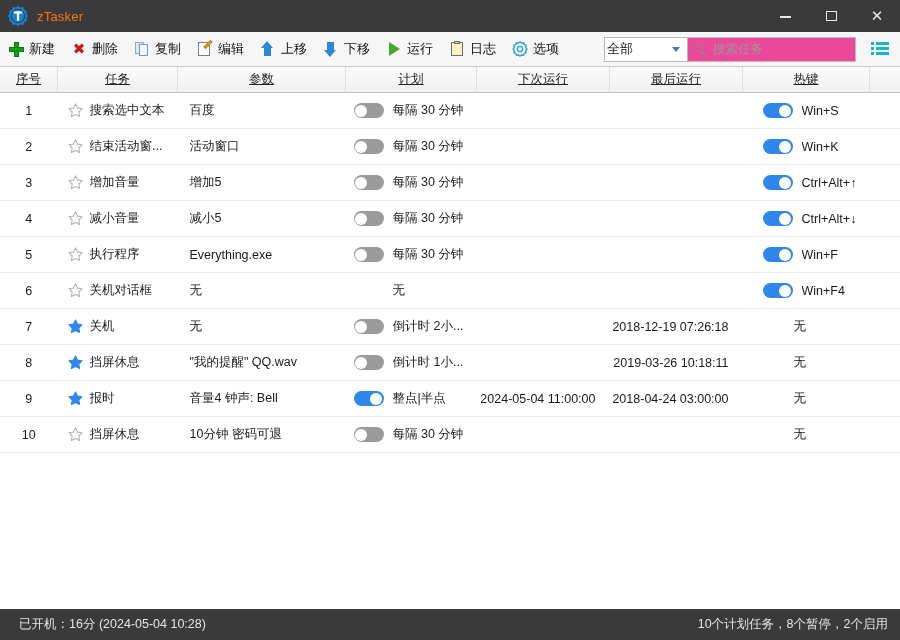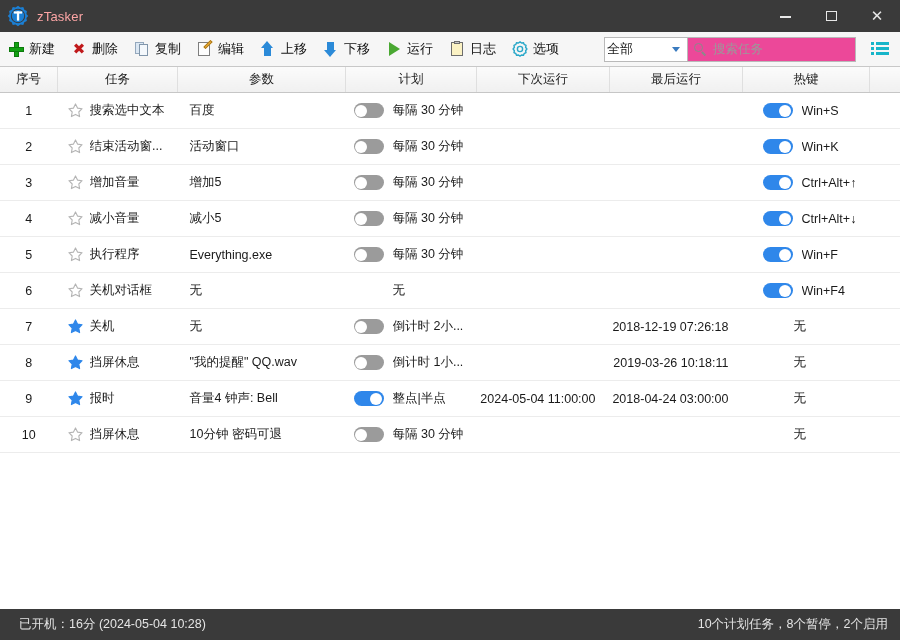--- a/index.html
+++ b/index.html
@@ -37,21 +37,21 @@
   }
   .app-icon {
     width: 22px;
     height: 22px;
     margin-left: 7px;
     margin-right: 8px;
     flex: 0 0 22px;
     position: relative;
   }
   .title-text {
-    color: #fca5a5;
+    color: #f97316;
     font-size: 13px;
     letter-spacing: 0.2px;
   }
   .win-btns {
     position: absolute;
     right: 0;
     top: 0;
     height: 32px;
     display: flex;
   }
@@ -280,20 +280,21 @@
   table.grid thead th {
     height: 25px;
     background: linear-gradient(to bottom, #fbfbfb 0%, #f0f0f0 100%);
     border-bottom: 1px solid #c6c6c6;
     border-right: 1px solid #dfdfdf;
     font-weight: normal;
     font-size: 12.5px;
     color: #222;
     text-align: center;
     padding: 0;
+    text-decoration: underline;
   }
   table.grid thead th:last-child { border-right: none; }
   table.grid tbody td {
     height: 35px;
     border-bottom: 1px solid #ececec;
     font-size: 12.5px;
     color: #1a1a1a;
     padding: 0;
     vertical-align: middle;
     overflow: hidden;

